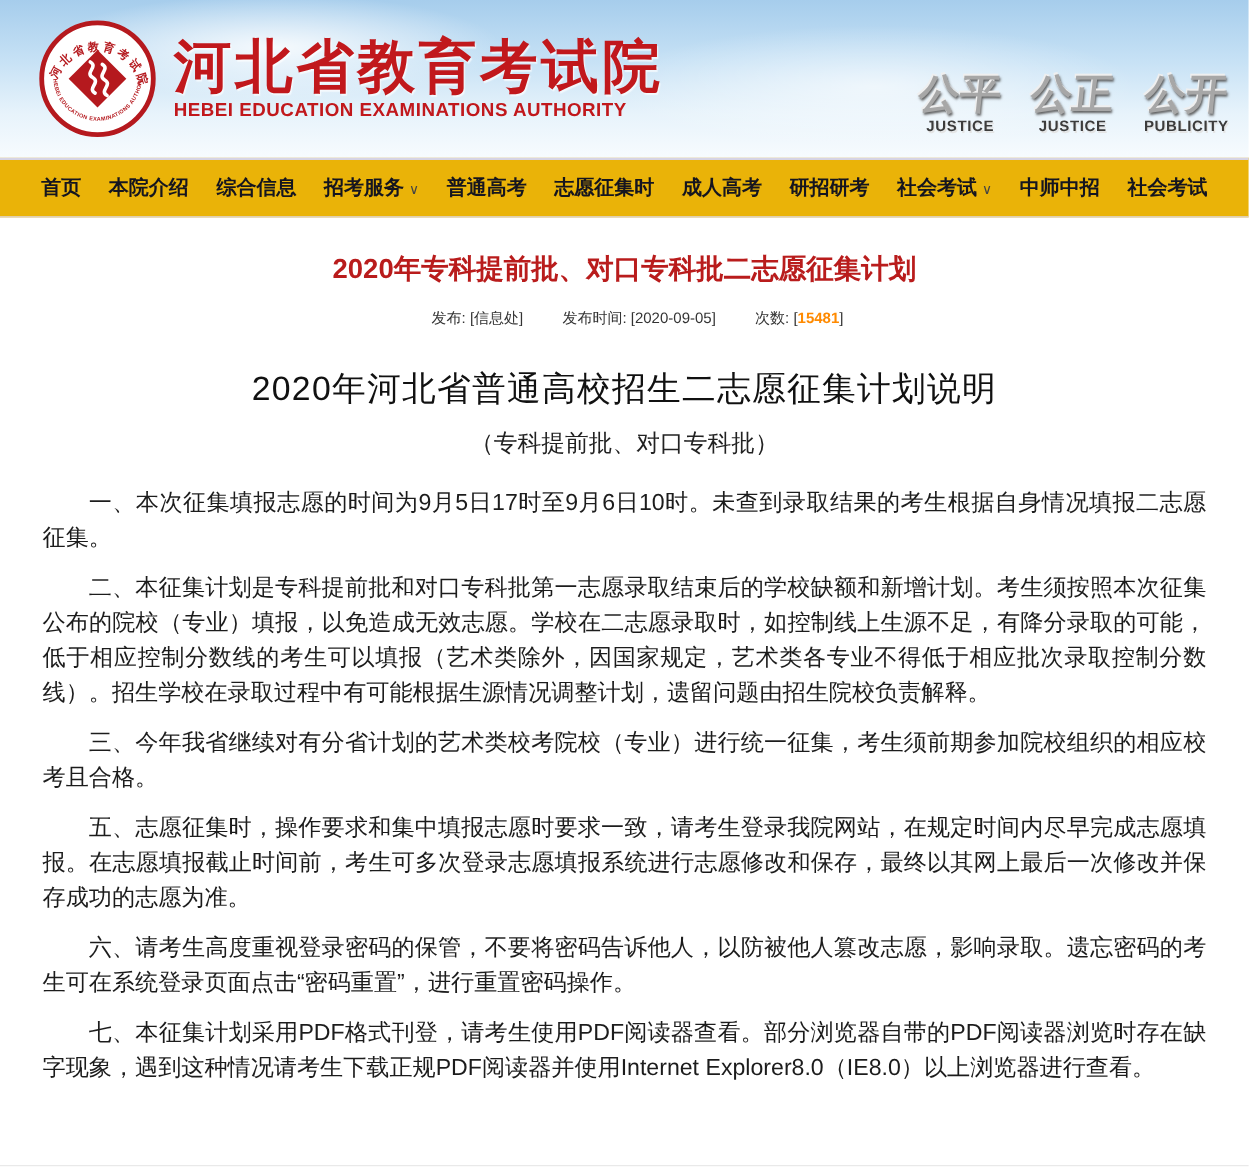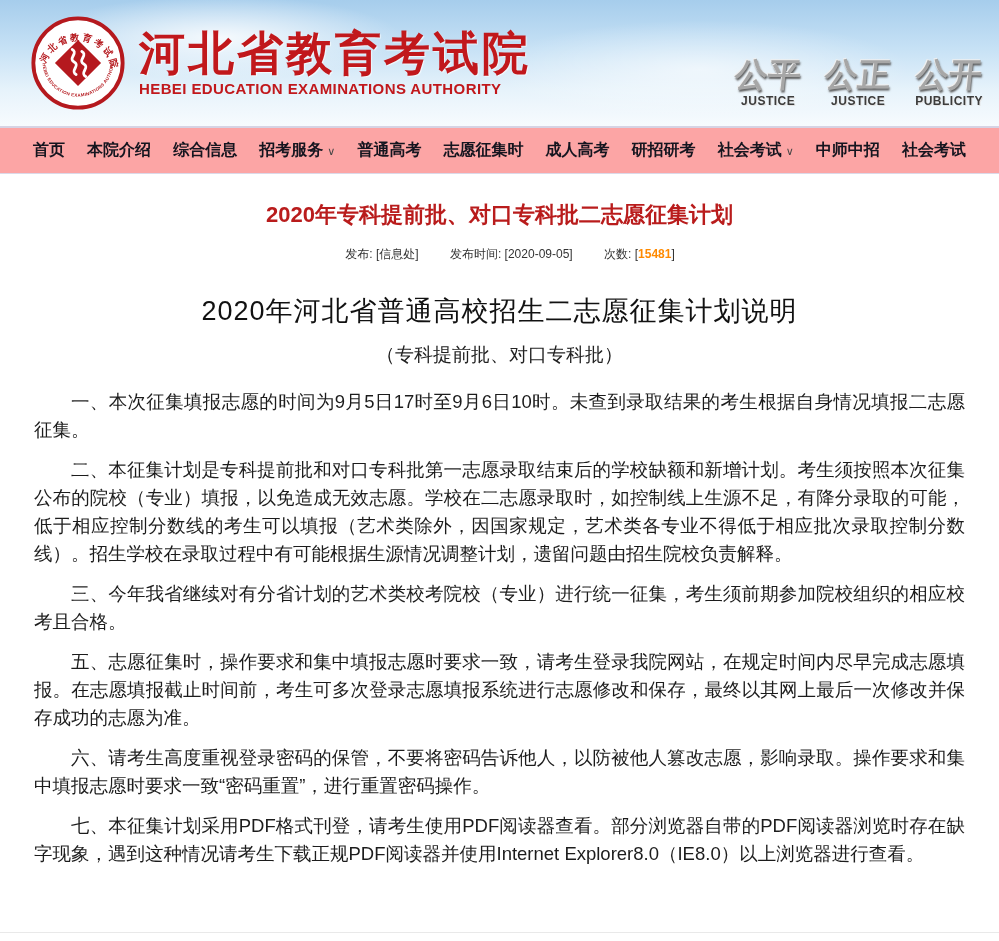--- a/index.html
+++ b/index.html
@@ -22,21 +22,21 @@
   .site-en { font-size:15px; font-weight:bold; color:#c1181c; letter-spacing:.4px; margin-top:3px; }
   .slogans { position:absolute; right:16px; bottom:18px; display:flex; gap:24px; }
   .slogan { text-align:center; }
   .slogan-cn { font-size:33px; font-weight:900; color:#a7a7a7; transform:skewX(-6deg);
                text-shadow:-1px -1px 0 #efefef, 1px 2px 2px #5e5e5e; line-height:1; }
   .slogan-en { font-size:12px; font-weight:bold; color:#3c3c3c; letter-spacing:.5px;
                text-shadow:1px 1px 0 #e4e4e4; margin-top:3px; }
 
   
   .nav {
-    height:48px; background:#fca5a5;
+    height:48px; background:#eab308;
     border-top:2px solid #d6d3e4; border-bottom:1px solid #dcd9e8;
     display:flex; align-items:center; justify-content:space-between;
     padding:0 33px;
   }
   .nav a { text-decoration:none; font-size:16px; font-weight:bold; color:#15151f;
            white-space:nowrap; cursor:pointer; }
   .nav .chev { font-size:11px; color:#444; margin-left:4px; font-weight:normal; }
 
   
   .page-title { margin-top:26px; text-align:center; font-size:22px; font-weight:bold; color:#b91c1c; }
@@ -121,19 +121,19 @@
   </div>
 
   <div class="doc">
     <div class="doc-heading">2020年河北省普通高校招生二志愿征集计划说明</div>
     <div class="doc-sub">（专科提前批、对口专科批）</div>
     <div class="body-text">
       <p>一、本次征集填报志愿的时间为9月5日17时至9月6日10时。未查到录取结果的考生根据自身情况填报二志愿征集。</p>
       <p>二、本征集计划是专科提前批和对口专科批第一志愿录取结束后的学校缺额和新增计划。考生须按照本次征集公布的院校（专业）填报，以免造成无效志愿。学校在二志愿录取时，如控制线上生源不足，有降分录取的可能，低于相应控制分数线的考生可以填报（艺术类除外，因国家规定，艺术类各专业不得低于相应批次录取控制分数线）。招生学校在录取过程中有可能根据生源情况调整计划，遗留问题由招生院校负责解释。</p>
       <p>三、今年我省继续对有分省计划的艺术类校考院校（专业）进行统一征集，考生须前期参加院校组织的相应校考且合格。</p>
       <p>五、志愿征集时，操作要求和集中填报志愿时要求一致，请考生登录我院网站，在规定时间内尽早完成志愿填报。在志愿填报截止时间前，考生可多次登录志愿填报系统进行志愿修改和保存，最终以其网上最后一次修改并保存成功的志愿为准。</p>
-      <p>六、请考生高度重视登录密码的保管，不要将密码告诉他人，以防被他人篡改志愿，影响录取。操作要求和集中填报志愿时要求一致“密码重置”，进行重置密码操作。</p>
+      <p>六、请考生高度重视登录密码的保管，不要将密码告诉他人，以防被他人篡改志愿，影响录取。遗忘密码的考生可在系统登录页面点击“密码重置”，进行重置密码操作。</p>
       <p>七、本征集计划采用PDF格式刊登，请考生使用PDF阅读器查看。部分浏览器自带的PDF阅读器浏览时存在缺字现象，遇到这种情况请考生下载正规PDF阅读器并使用Internet Explorer8.0（IE8.0）以上浏览器进行查看。</p>
     </div>
   </div>
 
   <div class="bottom-divider"></div>
 </div>
 
 </body></html>

